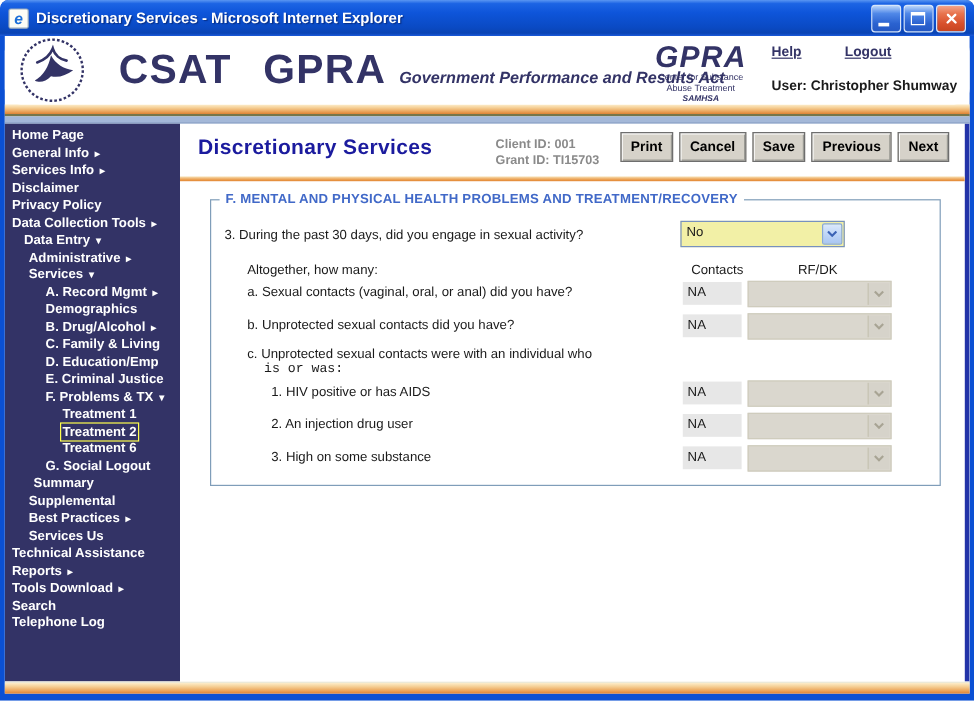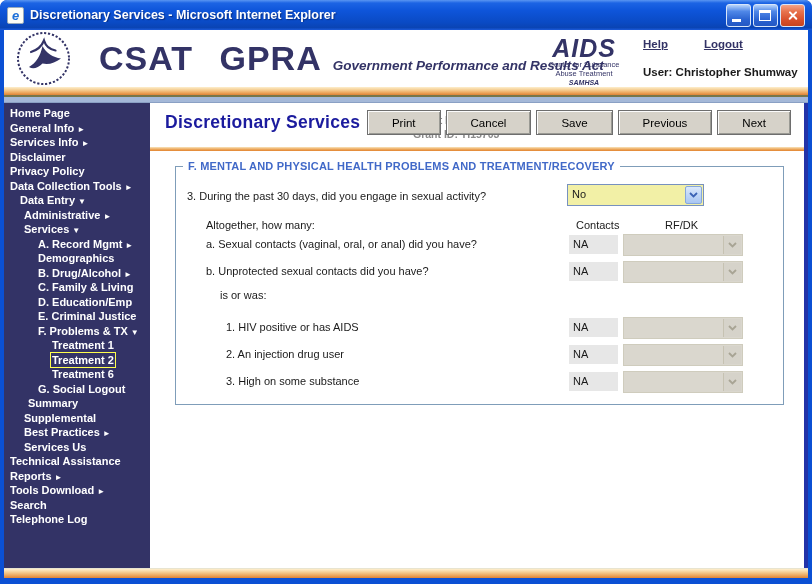--- a/index.html
+++ b/index.html
@@ -60,37 +60,37 @@
     white-space:nowrap; padding-left:6px; cursor:pointer; }
   .nav-arrow { font-size:8px; margin-left:3px; }
   .nav-item.active .nav-label { outline:1px solid var(--highlight-yellow,#ffff4d); outline-offset:1px; }
 
   .main { flex:1; background:#fff; position:relative; border-right:4px solid #2333a8; overflow:hidden; }
   .page-title { position:absolute; left:15px; top:9px; font-size:17.5px; font-weight:bold;
     color:var(--page-title-blue,#1b1b9e); letter-spacing:.3px; }
   .ids { position:absolute; left:263px; top:10px; font-size:10.5px; font-weight:bold;
     color:var(--muted-gray,#8a8a8a); line-height:14px; }
   .toolbar { position:absolute; right:13px; top:7px; display:flex; gap:5px; }
-  .btn { height:25px; padding:0 24px; background:#d6d2c9; border:1px solid #6e6e6e; font-size:11.5px;
+  .btn { height:25px; padding:0 8px; background:#d6d2c9; border:1px solid #6e6e6e; font-size:11.5px;
     color:#000; font-family:"Liberation Sans",sans-serif; cursor:pointer;
-    box-shadow:inset 1px 1px 0 #fcfcfc, inset -1px -1px 0 #9a9a94; }
+    box-shadow:inset 1px 1px 0 #fcfcfc, inset -1px -1px 0 #9a9a94;font-weight:bold; }
   .title-sep { position:absolute; left:0; right:0; top:44px; height:4px;
     background:linear-gradient(180deg,#f8e4bc 0%,#eda95e 55%,#e28430 100%); }
 
   
   .panel { position:absolute; left:25px; top:63px; width:609px; height:239px; border:1px solid #7f9db9; }
   .panel-legend { position:absolute; left:7px; top:-7px; background:#fff; padding:0 5px;
     font-size:11px; font-weight:bold; color:var(--legend-blue,#4169c8); letter-spacing:.2px; white-space:nowrap; }
   .qlabel { position:absolute; font-size:11px; color:#1a1a1a; white-space:nowrap; }
   .q3-label { left:11px; top:23px; }
   .sub-hdr { left:30px; top:52px; }
   .col-hdr { position:absolute; top:52px; font-size:11px; color:#1a1a1a; }
   .col-contacts { left:400px; } .col-rfdk { left:489px; }
   .c-label { position:absolute; left:30px; top:122px; font-size:11px; color:#1a1a1a; line-height:13px; }
-  .c-line2 { margin-left:14px; }
+  .c-line2 { margin-left:14px;font-family:Liberation Mono, monospace; }
 
   .rows-ab,.rows-c { position:absolute; left:0; right:0; }
   .rows-ab { top:67px; } .rows-c { top:150px; }
   .frow { position:relative; height:27px; }
   .frow-label { position:absolute; left:30px; top:4px; font-size:11px; color:#1a1a1a; white-space:nowrap; }
   .rows-c .frow-label { left:50px; }
   .na-field { position:absolute; left:393px; top:1px; width:49px; height:19px; background:#e7e7e7;
     font-size:11px; color:#1a1a1a; padding:3px 0 0 4px; }
   .dsel { position:absolute; left:447px; top:0; width:120px; height:22px;
     border:1px solid #cfccbd; background:#dad7ce; cursor:default; }
@@ -137,21 +137,21 @@
       <svg class="hhs-logo" width="55" height="55" viewBox="0 0 55 55">
         <circle cx="27.5" cy="27.5" r="25.5" fill="none" stroke="#333366" stroke-width="2" stroke-dasharray="2.2 1.8"></circle>
         <path d="M13 36 C20 32 24.5 25 26.5 15 C30 22 37 26.5 45 27.5 C39 32 32.5 34 26.5 32.5 C22 37 17 38.5 13 36 Z" fill="#333366"></path>
         <path d="M15 21 C21.5 19 26 14.5 28 9.5 C29.5 14.5 34 18.5 39.5 19.5" fill="none" stroke="#333366" stroke-width="2.2" stroke-linecap="round"></path>
       </svg>
       <div class="brand">
         <span class="brand-main">CSAT GPRA</span>
         <span class="brand-sub">Government Performance and Results Act</span>
       </div>
       <div class="csat-logo">
-        <div class="csat-title">AIDS</div>
+        <div class="csat-title">GPRA</div>
         <div class="csat-s1">Center for Substance</div>
         <div class="csat-s2">Abuse Treatment</div>
         <div class="csat-s3">SAMHSA</div>
       </div>
       <div class="help-links">
         <span class="hlink">Help</span>
         <span class="hlink">Logout</span>
       </div>
       <div class="user-line">User: Christopher Shumway</div>
     </div>
@@ -277,20 +277,21 @@
                   <span class="dbtn">
                     <svg width="9" height="6" viewBox="0 0 9 6">
                       <path d="M1 1 L4.5 4.5 L8 1" fill="none" stroke="#a8a494" stroke-width="1.8"></path>
                     </svg>
                   </span>
                 </span>
               </div>
             </div>
 
           <div class="c-label">
+            <div>c. Unprotected sexual contacts were with an individual who</div>
             <div class="c-line2">is or was:</div>
           </div>
 
           <div class="rows-c">
 
               <div class="frow">
                 <span class="frow-label">1. HIV positive or has AIDS</span>
                 <span class="na-field">NA</span>
                 <span class="dsel">
                   <span></span>

